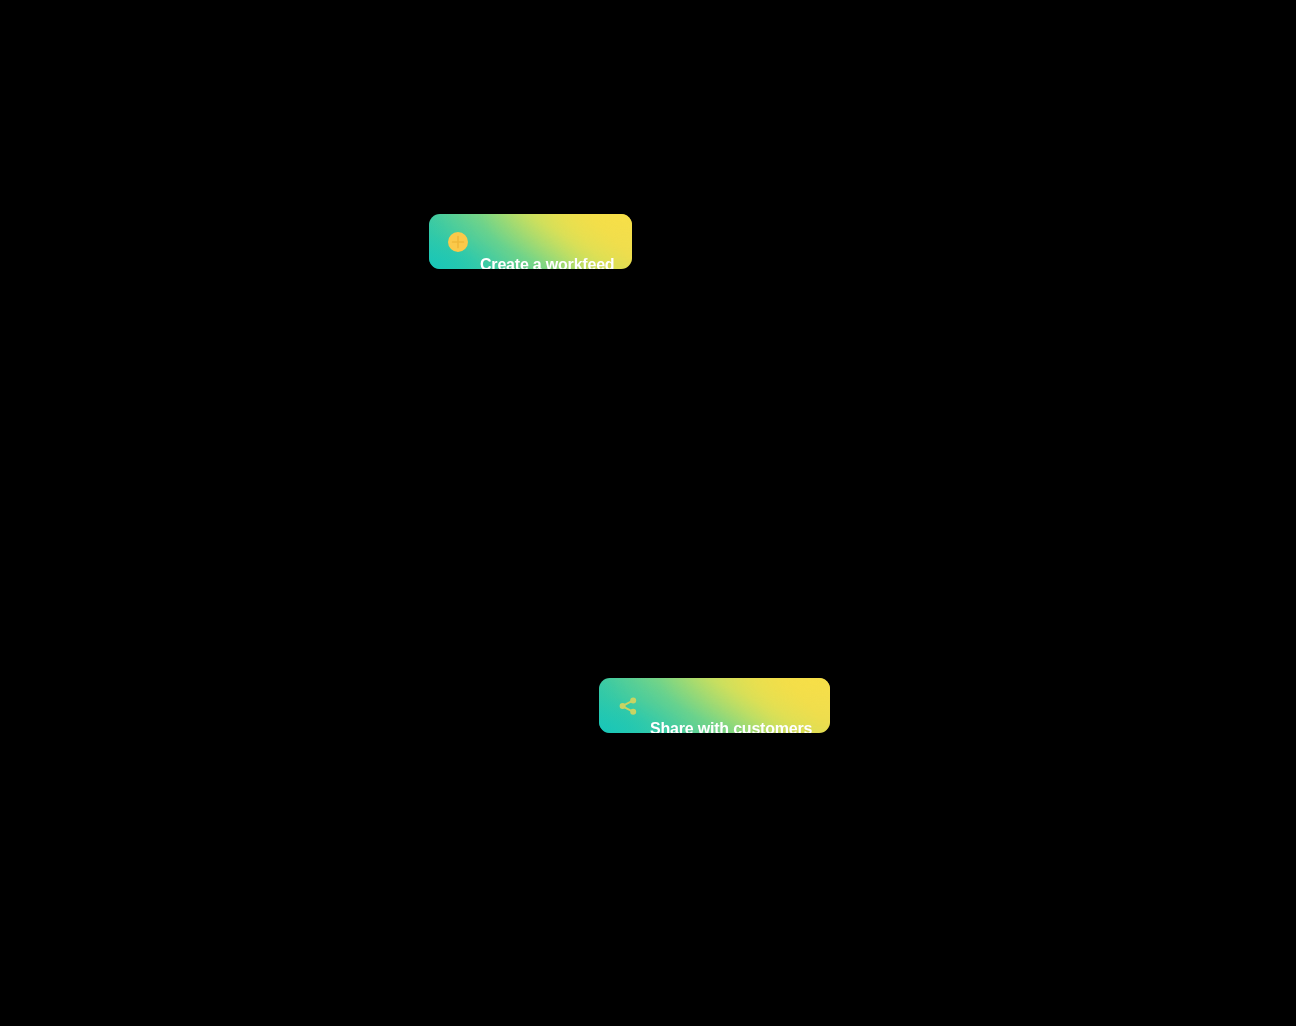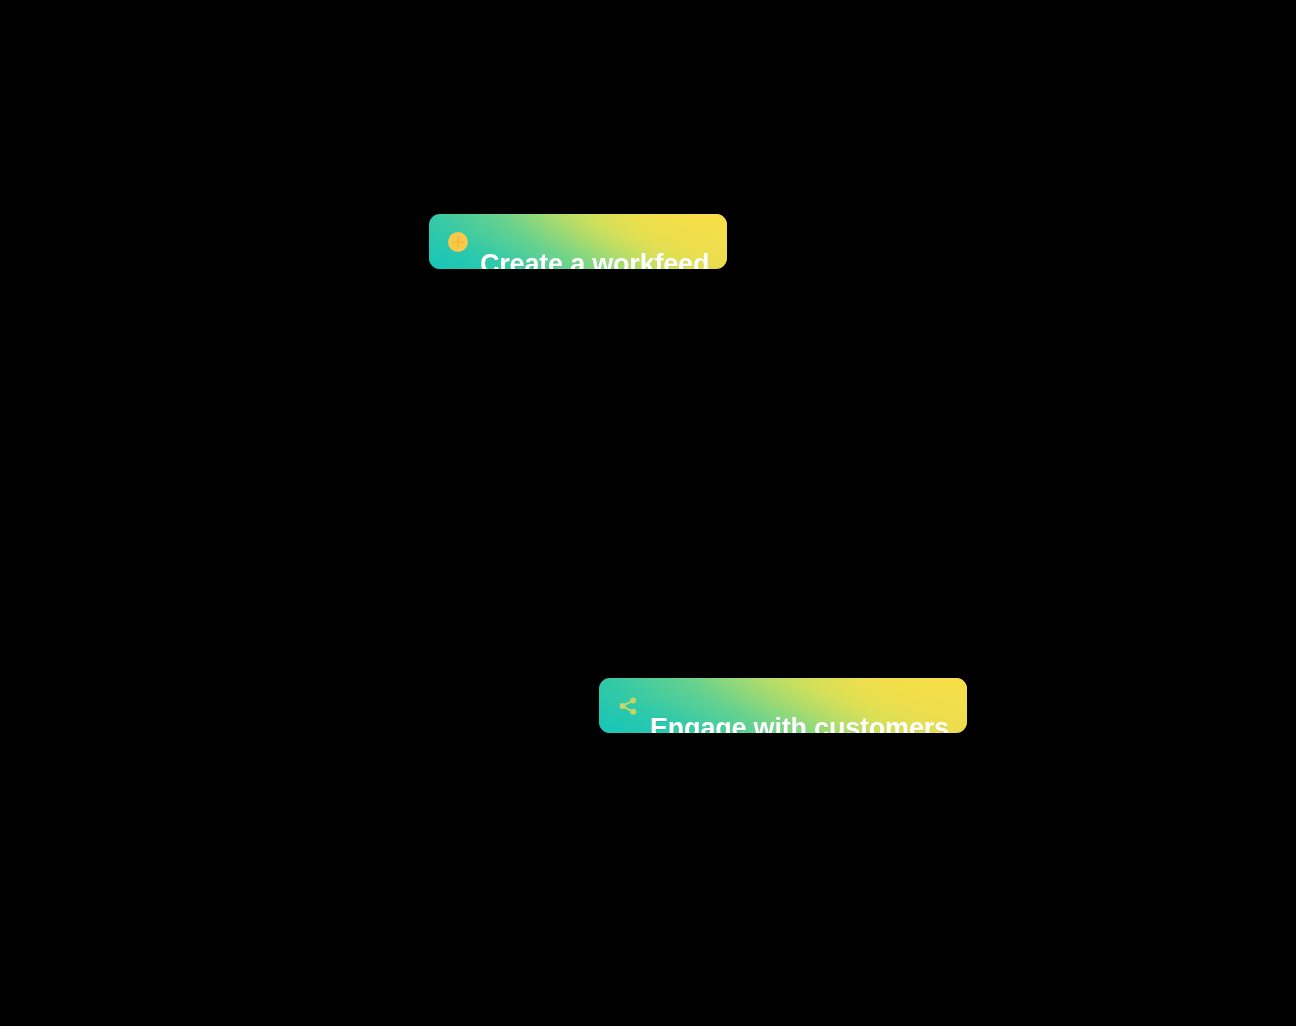--- a/index.html
+++ b/index.html
@@ -76,21 +76,21 @@
     align-items: center;
     justify-content: center;
     margin-right: 11px;
   }
   .chip-icon svg { display: block; }
 
   .chip-label {
     position: relative;
     z-index: 2;
     color: #ffffff;
-    font-size: 27px;
+    font-size: 16px;
     font-weight: 700;
     letter-spacing: -0.2px;
     line-height: 1;
     white-space: nowrap;
     text-shadow: 0 1px 1px rgba(0,0,0,0.06);
     margin-top: 46px;
   }
 
   
   #chip-create-workfeed   { left: 429px; top: 214px; }
@@ -117,17 +117,17 @@
       <svg width="22" height="22" viewBox="0 0 22 22" aria-hidden="true">
         <g fill="none" stroke="#c8d463" stroke-width="1.9" stroke-linecap="round">
           <path d="M8.1 9.6 L14.4 6.3"></path>
           <path d="M8.1 12.6 L14.4 15.8"></path>
         </g>
         <circle cx="16.2" cy="5.4" r="3.0" fill="#c8d463"></circle>
         <circle cx="16.2" cy="16.7" r="3.0" fill="#c8d463"></circle>
         <circle cx="5.6" cy="11.0" r="3.0" fill="#c8d463"></circle>
       </svg>
     </span>
-    <span class="chip-label">Engage with customers</span>
+    <span class="chip-label">Share with customers</span>
   </div>
 
 
 </div>
 
 </body></html>

